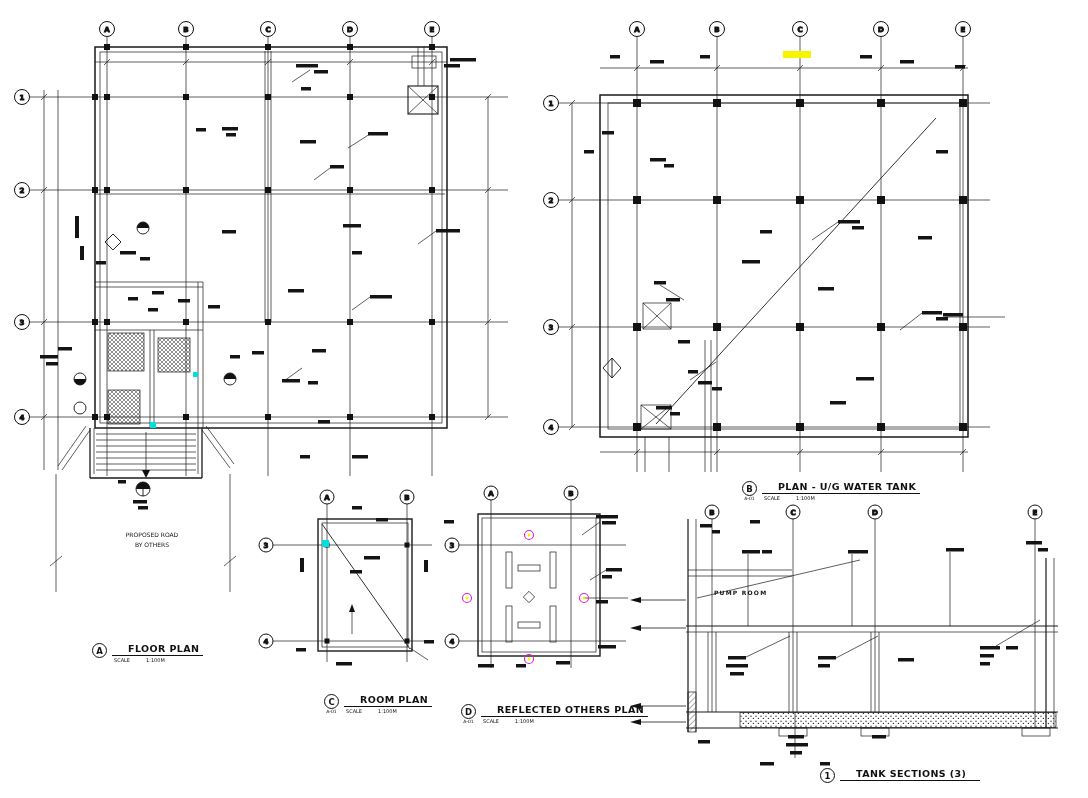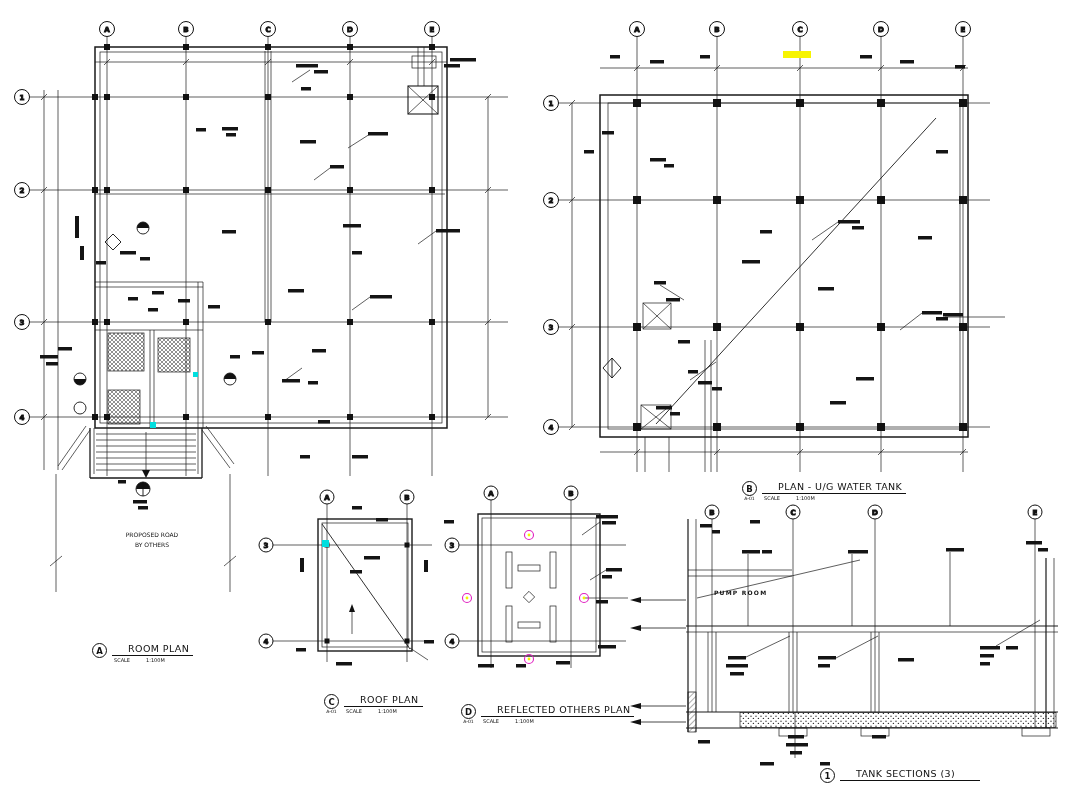--- a/index.html
+++ b/index.html
@@ -6,21 +6,21 @@
   .sheet{position:relative;width:1088px;height:798px;background:#ffffff;overflow:hidden;
          font-family:"DejaVu Sans",sans-serif;color:#111;}
   .sheet svg{position:absolute;left:0;top:0;}
   svg text.gl{font:600 7px "DejaVu Sans",sans-serif;fill:#111;text-anchor:middle;}
   .title-block{position:absolute;display:flex;gap:5px;align-items:flex-start;}
   .ref-wrap{display:flex;flex-direction:column;align-items:center;gap:1px;}
   .ref-circle{box-sizing:border-box;width:15px;height:15px;border:1.4px solid #111;border-radius:50%;
               font-size:8.5px;font-weight:700;display:flex;align-items:center;justify-content:center;}
   .sheet-no{font-size:4.5px;line-height:1;}
   .t-col{display:flex;flex-direction:column;gap:1px;}
-  .t-title{font-size:9.5px;font-weight:400;letter-spacing:.4px;border-bottom:1.2px solid #111;
+  .t-title{font-size:9.5px;font-weight:700;letter-spacing:.4px;border-bottom:1.2px solid #111;
            padding:0 4px 1px 16px;white-space:nowrap;}
   .t-scale{font-size:5px;display:flex;gap:16px;padding-left:2px;}
   .note{position:absolute;font-size:6px;line-height:1.6;text-align:center;}
   .room-label{position:absolute;font-size:6px;letter-spacing:1.2px;font-weight:600;}
 </style>
 </head>
 <body>
 
 <div class="sheet">
 
@@ -638,21 +638,21 @@
 <div class="note" style="left:110px;top:530px;width:84px;">
   <span>PROPOSED ROAD</span><br>
   <span>BY OTHERS</span>
 </div>
 
 <div class="room-label" style="left:714px;top:589px;">PUMP ROOM</div>
 
 <div class="title-block" style="left:92px;top:643px;">
   <span class="ref-circle">A</span>
   <div class="t-col">
-    <span class="t-title">ROOM PLAN</span>
+    <span class="t-title">FLOOR PLAN</span>
     <span class="t-scale">
       <span>SCALE</span>
       <span>1:100M</span>
     </span>
   </div>
 </div>
 
 <div class="title-block" style="left:742px;top:481px;">
   <div class="ref-wrap">
     <span class="ref-circle">B</span>
@@ -666,21 +666,21 @@
     </span>
   </div>
 </div>
 
 <div class="title-block" style="left:324px;top:694px;">
   <div class="ref-wrap">
     <span class="ref-circle">C</span>
     <span class="sheet-no">A-01</span>
   </div>
   <div class="t-col">
-    <span class="t-title">ROOF PLAN</span>
+    <span class="t-title">ROOM PLAN</span>
     <span class="t-scale">
       <span>SCALE</span>
       <span>1:100M</span>
     </span>
   </div>
 </div>
 
 <div class="title-block" style="left:461px;top:704px;">
   <div class="ref-wrap">
     <span class="ref-circle">D</span>

